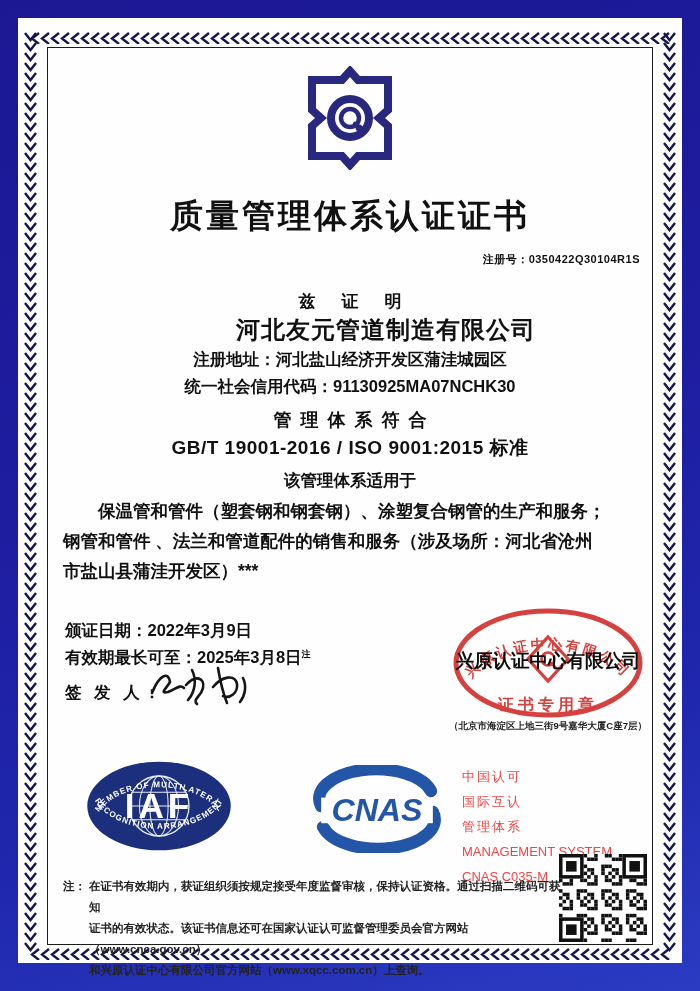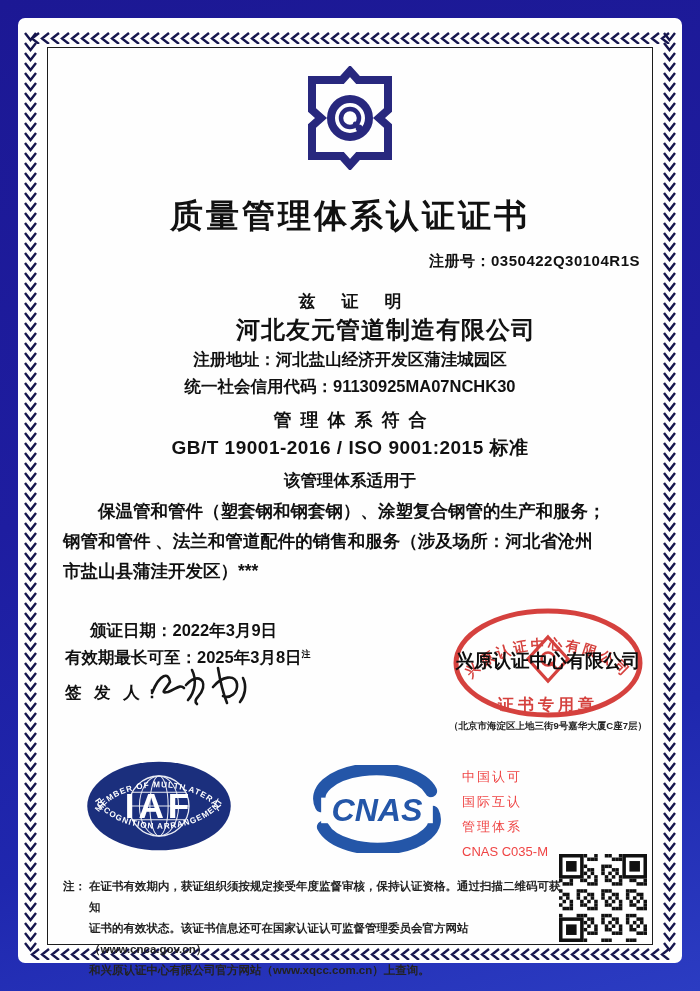--- a/index.html
+++ b/index.html
@@ -1,41 +1,41 @@
 <!DOCTYPE html>
 <html><head>
 <meta charset="utf-8">
 <style>
   html,body{margin:0;padding:0;}
   body{width:700px;height:991px;overflow:hidden;background:#fff;
        font-family:"Liberation Sans","DejaVu Sans",sans-serif;}
   .frame{position:relative;width:700px;height:991px;
          background:linear-gradient(165deg,#1c1894 0%,#1e1da0 45%,#1f27ae 75%,#2b3cc2 100%);}
-  .cert{position:absolute;left:18px;top:18px;width:664px;height:945px;background:#fefefe;color:#111;border-radius:7px;}
+  .cert{position:absolute;left:18px;top:18px;width:664px;height:945px;background:#fefefe;color:#111;}
   
   .chev{position:absolute;overflow:hidden;}
   .chev-top{left:12px;top:13px;width:640px;height:13px;}
   .chev-bottom{left:12px;top:929px;width:640px;height:13px;}
   .chev-left{left:6px;top:13px;width:13px;height:929px;}
   .chev-right{left:645px;top:13px;width:13px;height:929px;}
   .inner-line{position:absolute;left:29px;top:29px;right:29px;bottom:18px;border:1.6px solid #1c1c1c;}
   .center{position:absolute;left:0;width:100%;text-align:center;}
   .logo-wrap{position:absolute;left:50%;top:48px;transform:translateX(-50%);}
   .title{top:176px;font-size:33px;font-weight:bold;letter-spacing:3px;}
-  .regno{position:absolute;top:234px;right:42px;font-size:15px;font-weight:bold;letter-spacing:0.5px;}
+  .regno{position:absolute;top:234px;right:42px;font-size:11px;font-weight:bold;letter-spacing:0.5px;}
   .hereby{top:272px;font-size:17px;font-weight:bold;letter-spacing:26px;text-indent:26px;}
   .company{top:296px;font-size:24px;font-weight:bold;letter-spacing:1px;padding-left:36px;}
   .addr{top:331px;font-size:16.5px;font-weight:bold;}
   .credit{top:358px;font-size:16.5px;font-weight:bold;}
   .conform{top:390px;font-size:18px;font-weight:bold;letter-spacing:9px;text-indent:9px;}
   .standard{top:417px;font-size:19px;font-weight:bold;letter-spacing:0.5px;}
   .scopehead{top:452px;font-size:16.5px;font-weight:bold;}
   .scope{position:absolute;left:45px;top:478px;width:580px;font-size:17.5px;font-weight:bold;
          line-height:30px;white-space:pre-line;text-indent:2em;text-align:left;}
-  .issue{position:absolute;left:47px;top:602px;font-size:16.5px;font-weight:bold;margin-left:25px;}
+  .issue{position:absolute;left:47px;top:602px;font-size:16.5px;font-weight:bold;}
   .valid{position:absolute;left:47px;top:629px;font-size:16.5px;font-weight:bold;}
   .valid sup{font-size:9px;font-weight:bold;}
   .signrow{position:absolute;left:47px;top:664px;font-size:16.5px;font-weight:bold;letter-spacing:4px;}
   .sig{position:absolute;left:128px;top:640px;}
   .stamp-area{position:absolute;left:410px;top:568px;width:240px;height:160px;}
   .stamp-svg{position:absolute;left:12px;top:11px;opacity:0.92;}
   .issuer-name{position:absolute;left:0;top:62px;width:240px;text-align:center;
                font-size:18.5px;font-weight:bold;color:#0d0d0d;}
   .issuer-addr{position:absolute;left:-14px;top:134px;width:268px;text-align:center;
                font-size:9.5px;font-weight:bold;color:#222;}
@@ -159,20 +159,21 @@
         </g>
         <rect x="16" y="34" width="118" height="27" fill="#fefefe"></rect>
         <text x="75" y="59" text-anchor="middle" font-size="34" font-weight="bold" font-style="italic" fill="#2456a8">CNAS</text>
       </svg>
     </div>
 
     <div class="accred">
       <div class="cn">中国认可</div>
       <div class="cn">国际互认</div>
       <div class="cn">管理体系</div>
+      <div>MANAGEMENT SYSTEM</div>
       <div>CNAS C035-M</div>
     </div>
 
     <div class="qr">
       <svg id="qr" width="88" height="88" viewBox="0 0 88 88">
           <rect x="0" y="0" width="88" height="88" fill="#fff"></rect>
           <rect x="0" y="24.64" width="3.52" height="3.52" fill="#111"></rect>
           <rect x="0" y="35.2" width="3.52" height="3.52" fill="#111"></rect>
           <rect x="0" y="42.24" width="3.52" height="3.52" fill="#111"></rect>
           <rect x="0" y="49.28" width="3.52" height="3.52" fill="#111"></rect>

